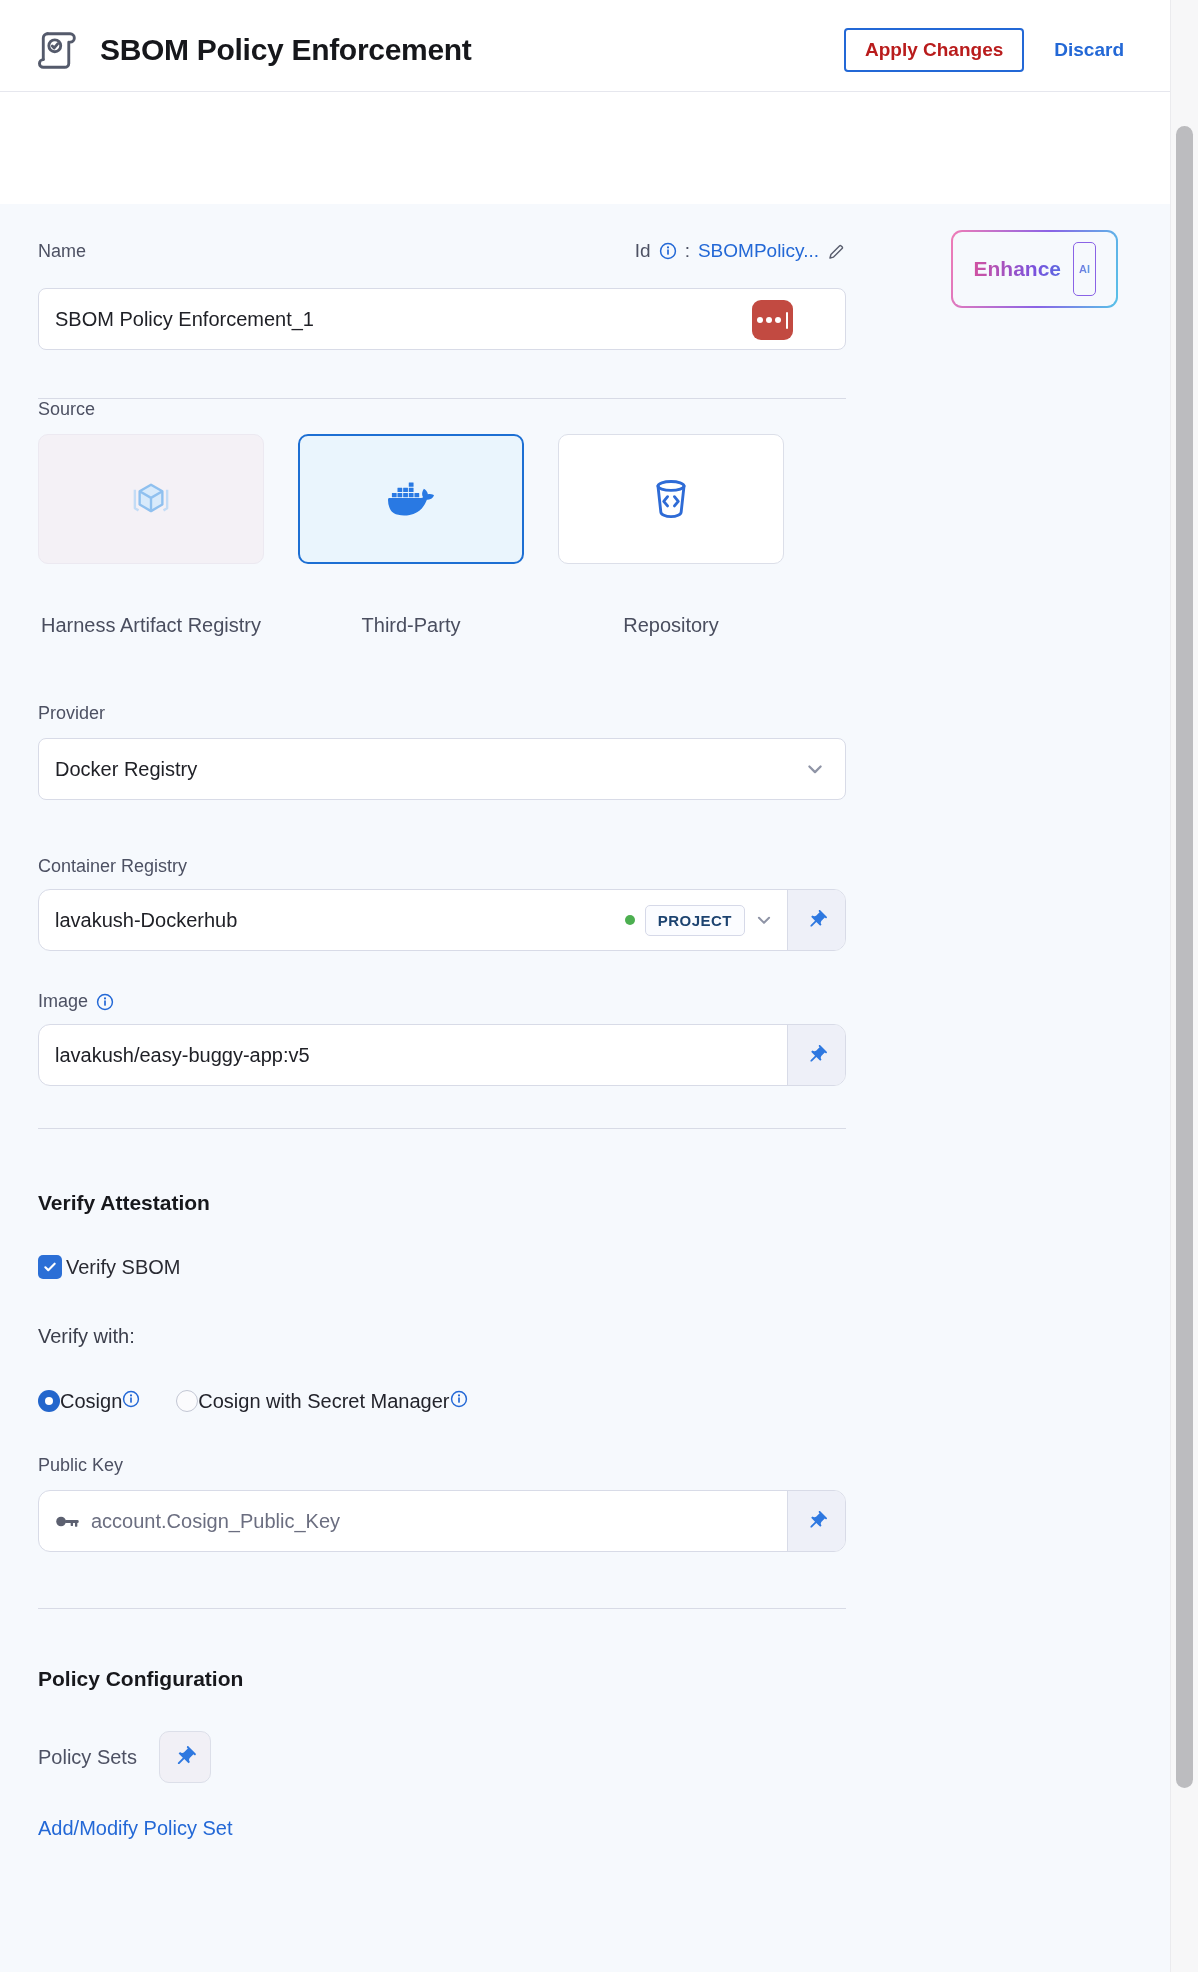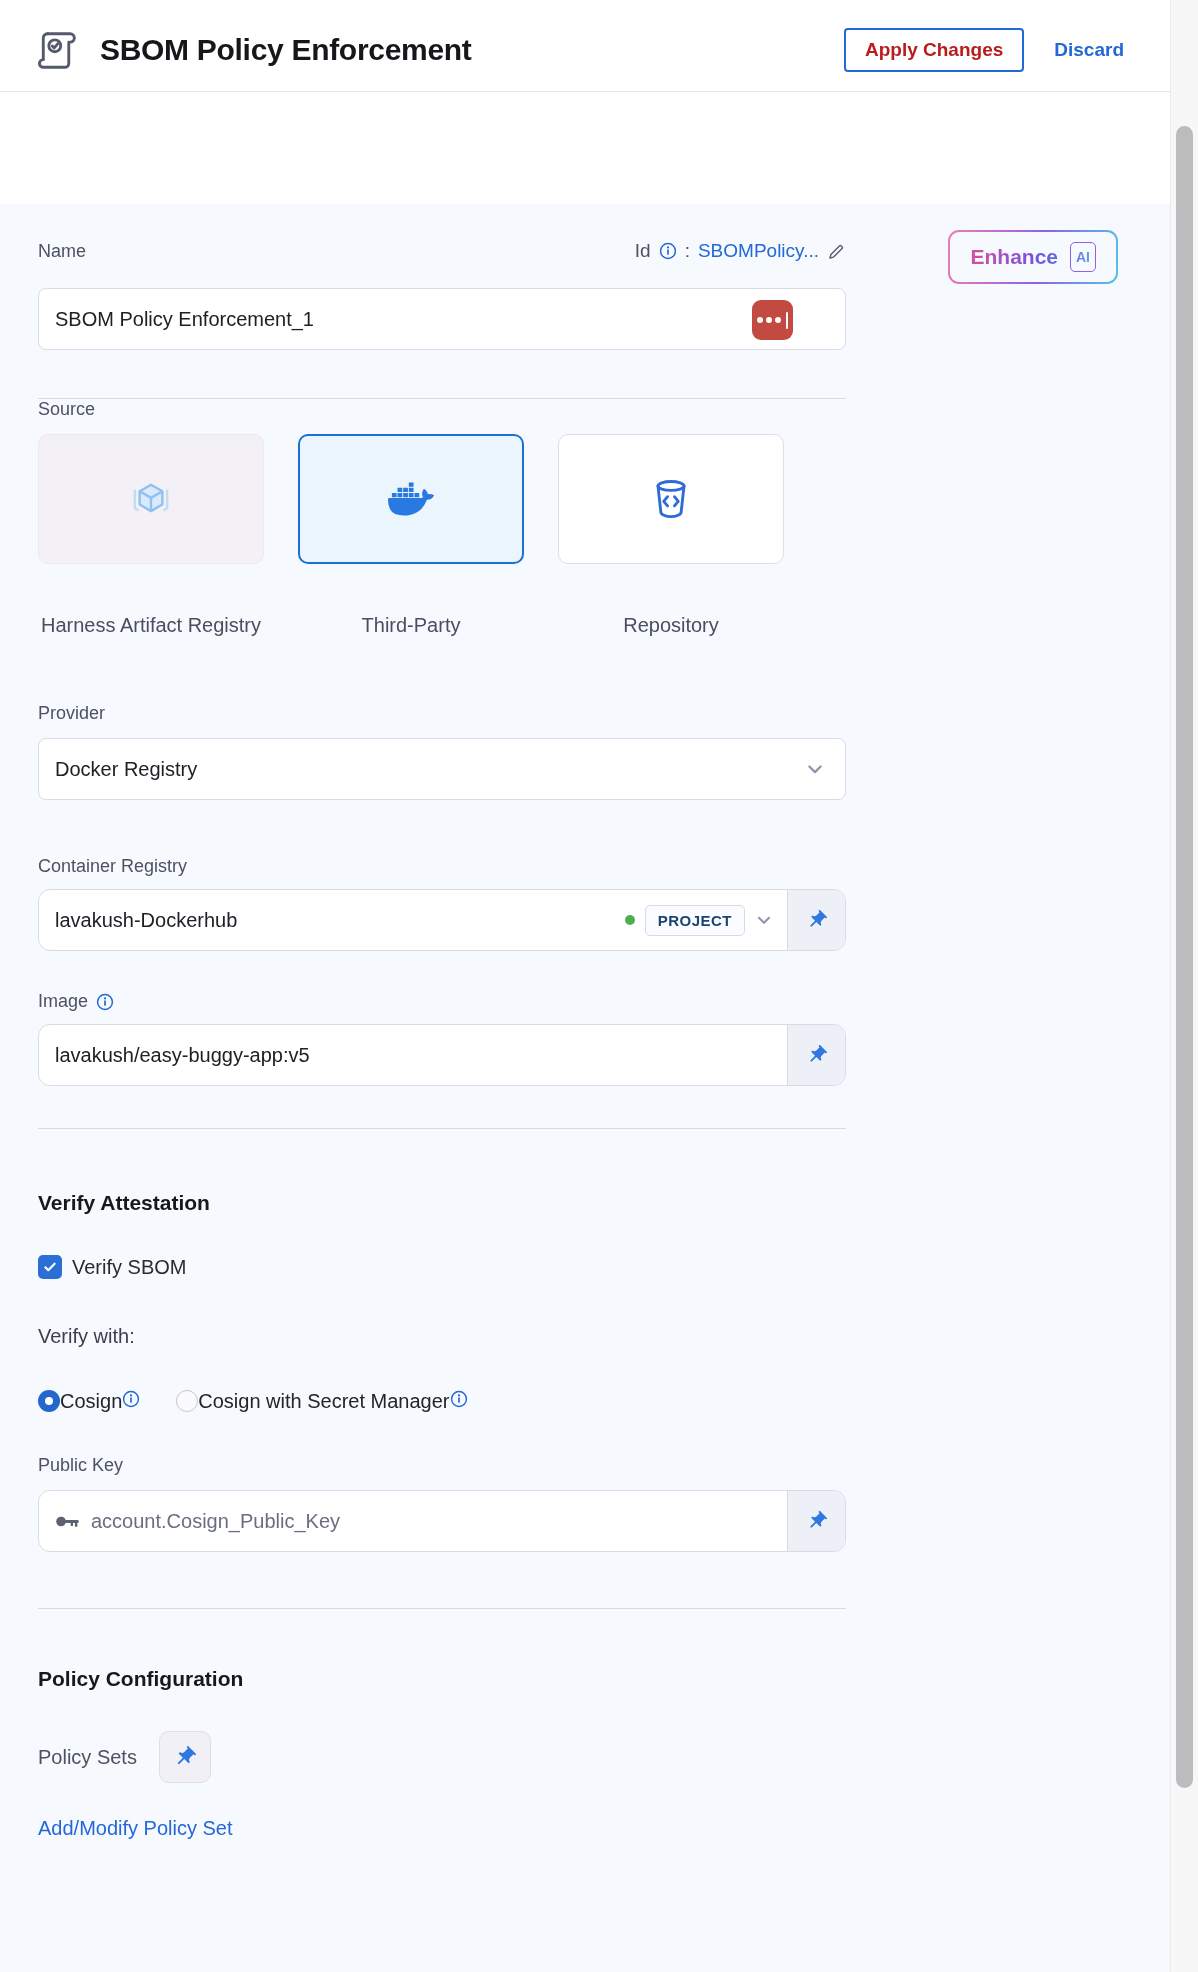--- a/index.html
+++ b/index.html
@@ -85,21 +85,21 @@
   .enhance-inner {
     background:#f6f9fd; border-radius:9px; padding:10px 20px;
     display:flex; align-items:center; gap:12px;
   }
   .enhance-text {
     font-size:21px; font-weight:700;
     background:linear-gradient(95deg,#d3529f 0%,#7a52dd 70%,#5a6ae0 100%);
     -webkit-background-clip:text; background-clip:text; color:transparent;
   }
   .ai-badge {
-    font-size:14px; font-weight:700; padding:6px 5px; border-radius:5px;
+    font-size:11px; font-weight:700; padding:20px 5px; border-radius:5px;
     border:1.6px solid #8a63e6;
     background:linear-gradient(95deg,#8a5ae0,#49b7e6);
     -webkit-background-clip:text; background-clip:text; color:transparent;
   }
   
   .source-label { }
   .cards { margin-top:14px; display:flex; gap:34px; }
   .card {
     width:226px; height:130px; border-radius:10px; display:flex;
     align-items:center; justify-content:center; cursor:pointer;
@@ -137,21 +137,21 @@
   .scope-badge {
     font-size:15px; font-weight:700; letter-spacing:0.5px; color:#1d4370;
     background:#fbfcff; border:1px solid #d6d9e8; border-radius:5px; padding:6px 12px;
     cursor:pointer;
   }
   .img-label-row { margin-top:40px; display:flex; align-items:center; gap:8px; }
   .divider-2 { margin-top:42px; }
   
   .section-heading { font-size:21px; font-weight:700; color:#17181c; }
   .va-heading { margin-top:62px; }
-  .checkbox-row { margin-top:40px; display:flex; align-items:center; gap:10px; cursor:pointer; }
+  .checkbox-row { margin-top:40px; display:flex; align-items:center; gap:4px; cursor:pointer; }
   .checkbox {
     width:24px; height:24px; border-radius:5px; background:#2b6fd6;
     display:flex; align-items:center; justify-content:center;
   }
   .checkbox-label { font-size:20px; color:#2a2b33; }
   .verify-with { margin-top:46px; font-size:20px; color:#3c3f4c; }
   .radio-row { margin-top:42px; display:flex; align-items:flex-start; }
   .radio-sel {
     width:22px; height:22px; border-radius:50%; background:#2366cc;
     display:flex; align-items:center; justify-content:center; cursor:pointer;

